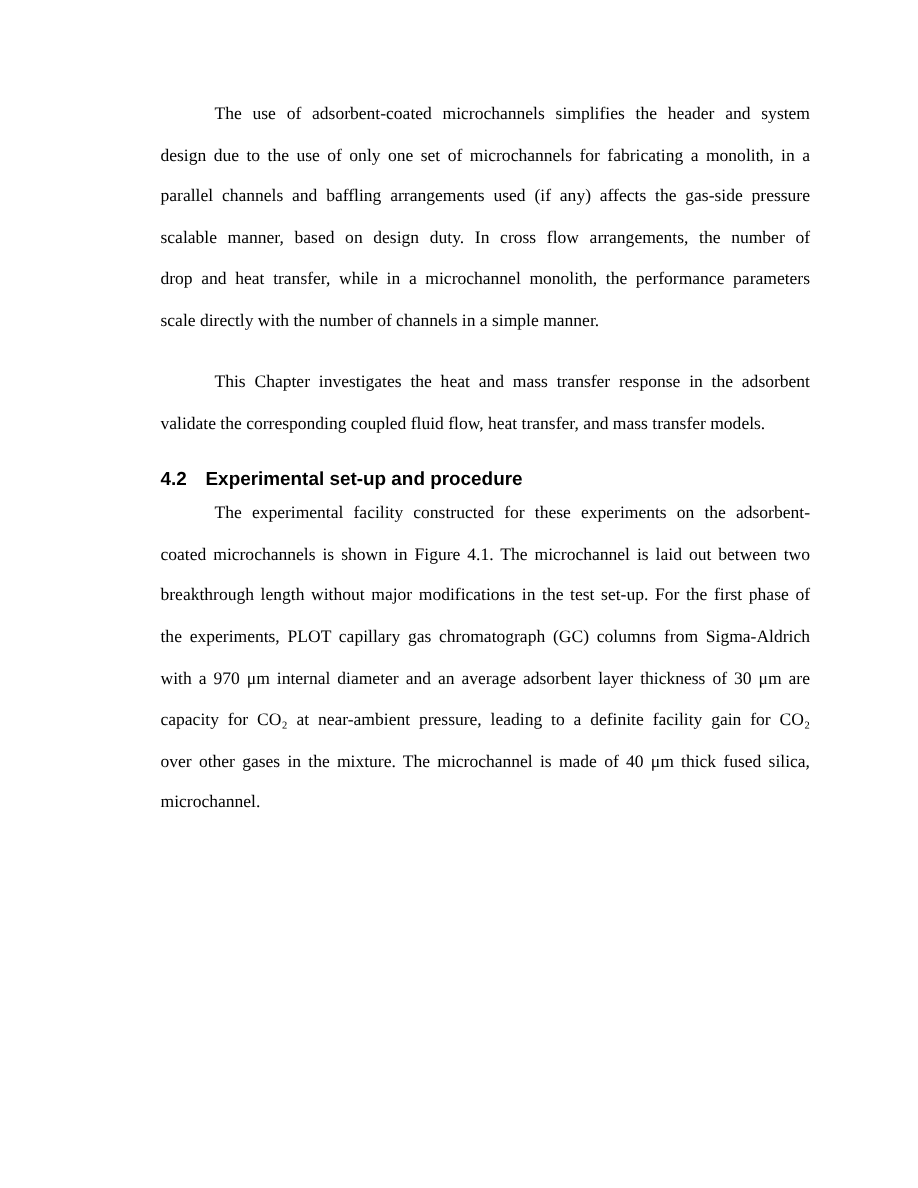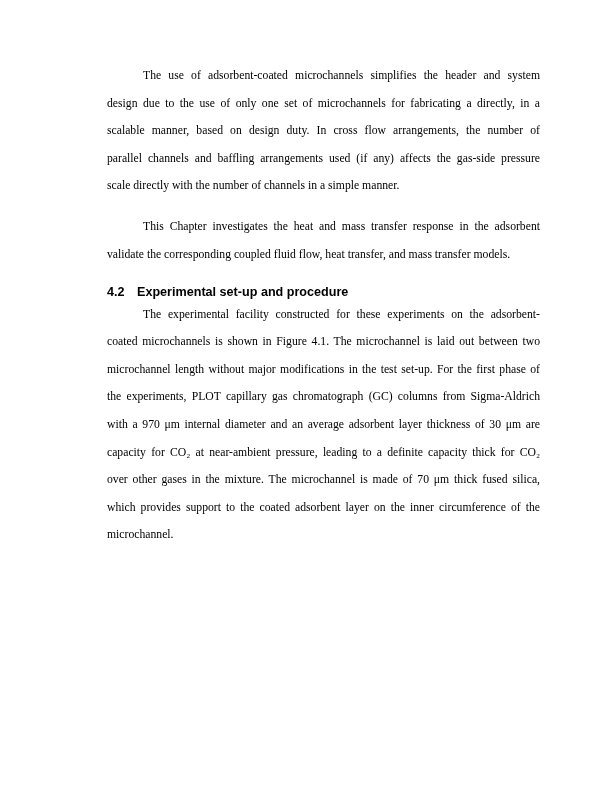--- a/index.html
+++ b/index.html
@@ -62,44 +62,44 @@
   }
 </style>
 </head>
 <body>
 
 <div class="page">
   <div class="content">
 
     <div class="para">
       <div class="line first">The use of adsorbent-coated microchannels simplifies the header and system</div>
-      <div class="line">design due to the use of only one set of microchannels for fabricating a directly, in a</div>
+      <div class="line">design due to the use of only one set of microchannels for fabricating a monolith, in a</div>
+      <div class="line">parallel channels and baffling arrangements used (if any) affects the gas-side pressure</div>
       <div class="line">scalable manner, based on design duty. In cross flow arrangements, the number of</div>
-      <div class="line">parallel channels and baffling arrangements used (if any) affects the gas-side pressure</div>
+      <div class="line">drop and heat transfer, while in a microchannel monolith, the performance parameters</div>
       <div class="line last">scale directly with the number of channels in a simple manner.</div>
     </div>
 
     <div class="para">
       <div class="line first">This Chapter investigates the heat and mass transfer response in the adsorbent</div>
       <div class="line last">validate the corresponding coupled fluid flow, heat transfer, and mass transfer models.</div>
     </div>
 
     <h2 class="heading">
       <span class="hnum">4.2</span>
       <span class="htitle">Experimental set-up and procedure</span>
     </h2>
 
     <div class="para">
       <div class="line first">The experimental facility constructed for these experiments on the adsorbent-</div>
       <div class="line">coated microchannels is shown in Figure 4.1. The microchannel is laid out between two</div>
-      <div class="line">microchannel length without major modifications in the test set-up. For the first phase of</div>
+      <div class="line">breakthrough length without major modifications in the test set-up. For the first phase of</div>
       <div class="line">the experiments, PLOT capillary gas chromatograph (GC) columns from Sigma-Aldrich</div>
       <div class="line">with a 970 μm internal diameter and an average adsorbent layer thickness of 30 μm are</div>
-      <div class="line">capacity for CO₂ at near-ambient pressure, leading to a definite capacity thick for CO₂</div>
-      <div class="line">over other gases in the mixture. The microchannel is made of 70 μm thick fused silica,</div>
-      <div class="line">which provides support to the coated adsorbent layer on the inner circumference of the</div>
+      <div class="line">capacity for CO₂ at near-ambient pressure, leading to a definite facility gain for CO₂</div>
+      <div class="line">over other gases in the mixture. The microchannel is made of 40 μm thick fused silica,</div>
       <div class="line last">microchannel.</div>
     </div>
 
   </div>
 
   <div class="page-number">102</div>
 </div>
 
 </body></html>

